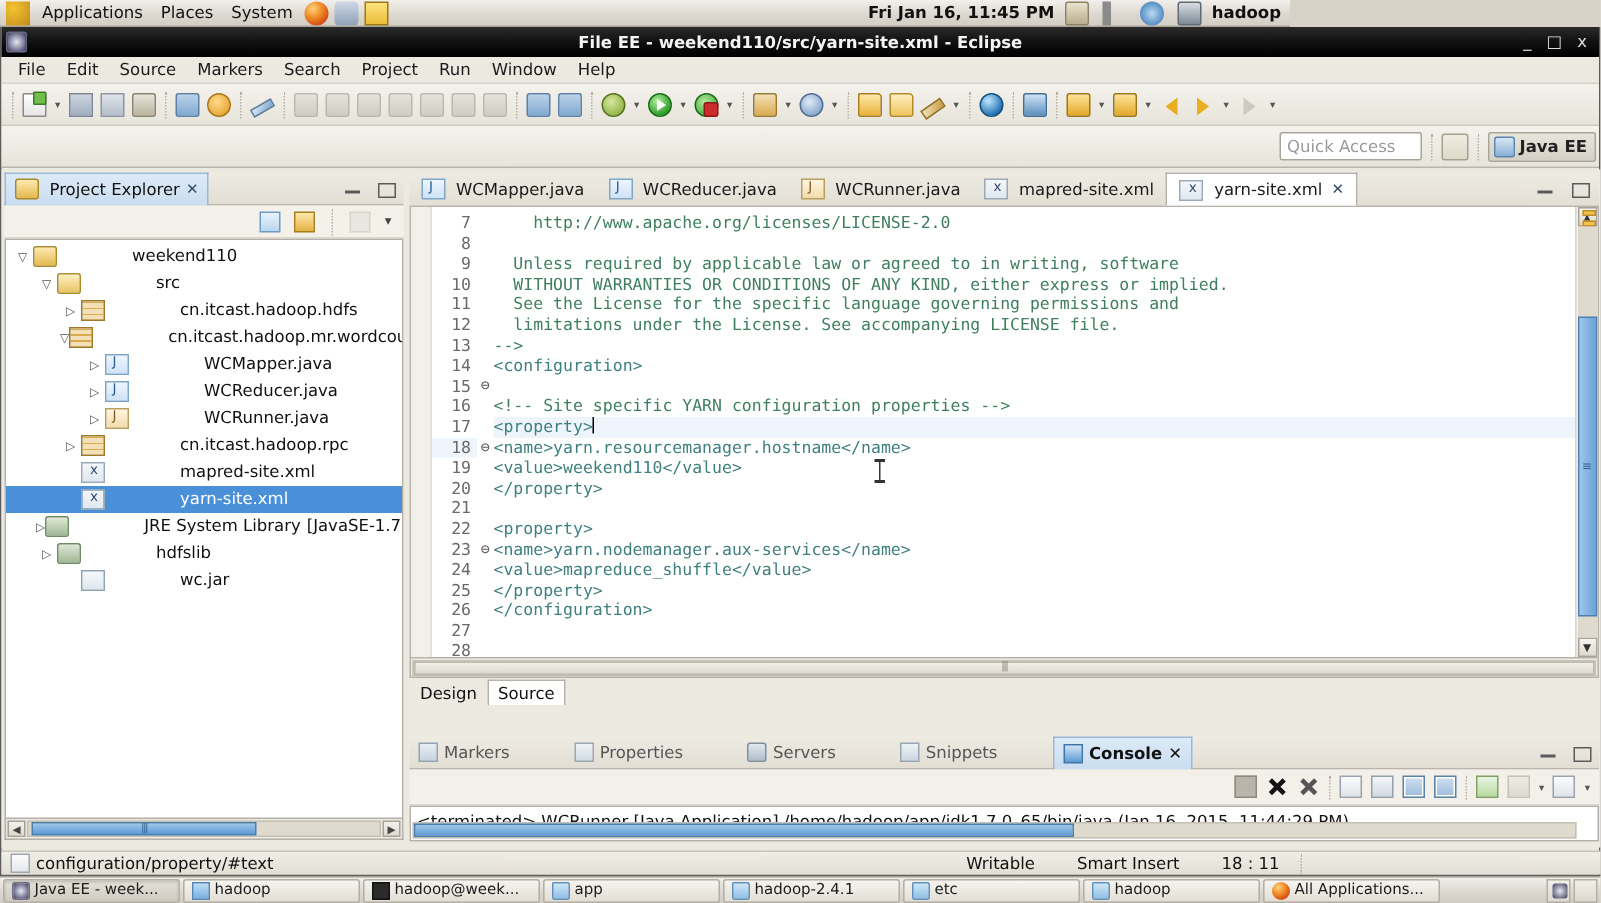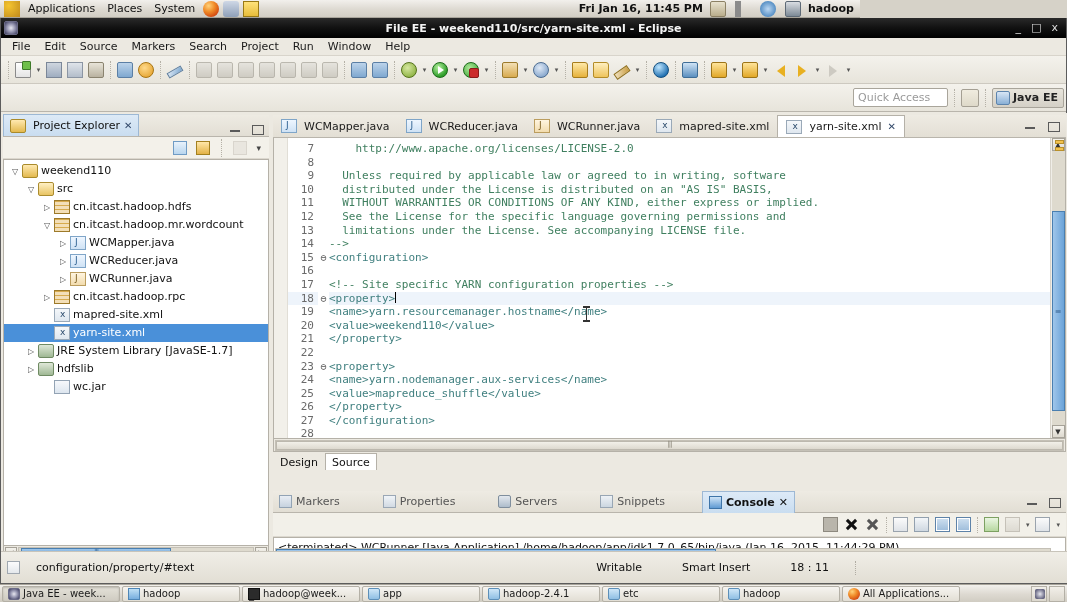--- a/index.html
+++ b/index.html
@@ -150,21 +150,21 @@
     position: absolute; top: 95px; left: 0; width: 1067px; height: 452px;
     background: #ece9e1;
   }
 
   
   .explorer {
     position: absolute; left: 2px; top: 2px; width: 266px; height: 445px;
     display: flex; flex-direction: column;
   }
   .view-tabrow {
-    height: 22px; display: flex; align-items: flex-end;
+    height: 22px; display: flex; align-items: center;
     background: linear-gradient(to bottom,#eeebe3,#e2ded4);
     border-bottom: 1px solid #b9b5ac;
   }
   .view-tab {
     height: 22px; display: flex; align-items: center; gap: 4px;
     padding: 0 6px; font-size: 11px; color: #111;
     background: linear-gradient(to bottom,#ddeaf7,#c9ddf0);
     border: 1px solid #9db8d4; border-bottom: none; font-weight: normal;
   }
   .view-tab .x { font-size: 10px; color: #33496a; }
@@ -188,21 +188,21 @@
     overflow: hidden; position: relative; padding-top: 2px;
   }
   .tree-row {
     height: 18px; display: flex; align-items: center;
     font-size: 11px; color: #111; white-space: nowrap;
     font-family: "DejaVu Sans", sans-serif;
   }
   .tree-row.sel { background: #4a90d9; color: #fff; }
   .tw { display: inline-block; width: 14px; text-align: center; font-size: 8px; color: #555; }
   .ticon { width: 16px; height: 14px; display: inline-block; margin-right: 3px; position: relative; flex: 0 0 auto;}
-  .tl { line-height: 14px; }
+  .tl { line-height: 14px; margin-left: 47px; }
 
   .i-proj { background: linear-gradient(to bottom,#ffe9b0,#e3b94f); border:1px solid #a98a2a; border-radius:2px;}
   .i-src  { background: linear-gradient(to bottom,#fff0c4,#e8c463); border:1px solid #ab8c2f; border-radius:2px;}
   .i-pkg  { background: repeating-linear-gradient(0deg,#f3dfb8 0 3px,#d7ab4e 3px 4px); border:1px solid #9d7a2a;}
   .i-java { background: linear-gradient(to bottom,#eef6ff,#cfe2f5); border:1px solid #7fa5c8;}
   .i-java:after{content:"J";position:absolute;left:4px;top:0px;font-size:9px;color:#2a5d8f;font-family:"DejaVu Sans",sans-serif;}
   .i-javaM { background: linear-gradient(to bottom,#fff5e0,#f2dcae); border:1px solid #bb9d5e;}
   .i-javaM:after{content:"J";position:absolute;left:4px;top:0px;font-size:9px;color:#7a5c1e;font-family:"DejaVu Sans",sans-serif;}
   .i-xml  { background: linear-gradient(to bottom,#f4f7fa,#dfe7ef); border:1px solid #9aa9b8;}
   .i-xml:after{content:"x";position:absolute;left:5px;top:0px;font-size:9px;color:#2b4a6b;}
@@ -339,24 +339,24 @@
   .cb-arrow { font-size:7px; color:#555; }
   .cs-sep { width:1px;height:16px;border-left:1px dotted #b5b1a7;}
 
   .cs-body { flex:1; background:#fff; border:1px solid #b5b1a8; position: relative; overflow: hidden;}
   .cs-line { font-family:"DejaVu Sans", sans-serif; font-size: 11px; color:#111; padding: 3px 4px; white-space: nowrap;}
   .cs-hbar { position:absolute; left:1px; right:14px; bottom:1px; height:11px; background:#dedace; border:1px solid #c4c0b6;}
   .cs-hthumb { position:absolute; left:0; top:0; width:440px; height:9px; background: linear-gradient(to bottom,#9fc6ea,#5e9bd4); border:1px solid #4a7fb0;}
 
   
   .statusbar {
-    position: absolute; left: 0; bottom: 0; width: 1067px; height: 32px;
+    position: absolute; left: 0; bottom: 0; width: 1067px; height: 16px;
     background: linear-gradient(to bottom,#f0eee7,#e2ded4);
     border-top: 1px solid #c8c4ba;
-    display: flex; align-items: center; font-size: 11px; color: #111; gap: 12px;
+    display: flex; align-items: center; font-size: 11px; color: #111;
   }
   .sb-doc { width: 13px; height: 13px; margin: 0 4px 0 6px; background: linear-gradient(to bottom,#fcfcfc,#e4e8ec); border:1px solid #a0a8b0;}
   .sb-text { font-size: 11px; }
   .sb-cell { padding: 0 14px; }
   .sb-sep { width:1px; height: 14px; border-left: 1px dotted #b0aca2; }
 
   
   .taskbar {
     position: absolute; left: 0; bottom: 0; width: 1067px; height: 18px;
     background: linear-gradient(to bottom, #f2f0ec 0%, #ddd9d1 55%, #d0ccc2 100%);
@@ -733,21 +733,20 @@
             <div class="fl"></div>
             <div class="fl"></div>
             <div class="fl"></div>
             <div class="fl"></div>
             <div class="fl"></div>
           </div>
           <div class="ed-code">
             <div class="cl tok-cmt">    http://www.apache.org/licenses/LICENSE-2.0</div>
             <div class="cl tok-cmt"></div>
             <div class="cl tok-cmt">  Unless required by applicable law or agreed to in writing, software</div>
-            <div class="cl tok-cmt">  distributed under the License is distributed on an "AS IS" BASIS,</div>
             <div class="cl tok-cmt">  WITHOUT WARRANTIES OR CONDITIONS OF ANY KIND, either express or implied.</div>
             <div class="cl tok-cmt">  See the License for the specific language governing permissions and</div>
             <div class="cl tok-cmt">  limitations under the License. See accompanying LICENSE file.</div>
             <div class="cl tok-cmt">--&gt;</div>
             <div class="cl tok-tag">&lt;configuration&gt;</div>
             <div class="cl"></div>
             <div class="cl tok-cmt">&lt;!-- Site specific YARN configuration properties --&gt;</div>
             <div class="cl tok-tag curline"><span>&lt;property&gt;</span><span class="cursor"></span></div>
             <div class="cl tok-tag">&lt;name&gt;yarn.resourcemanager.hostname&lt;/name&gt;</div>
             <div class="cl tok-tag">&lt;value&gt;weekend110&lt;/value&gt;</div>

